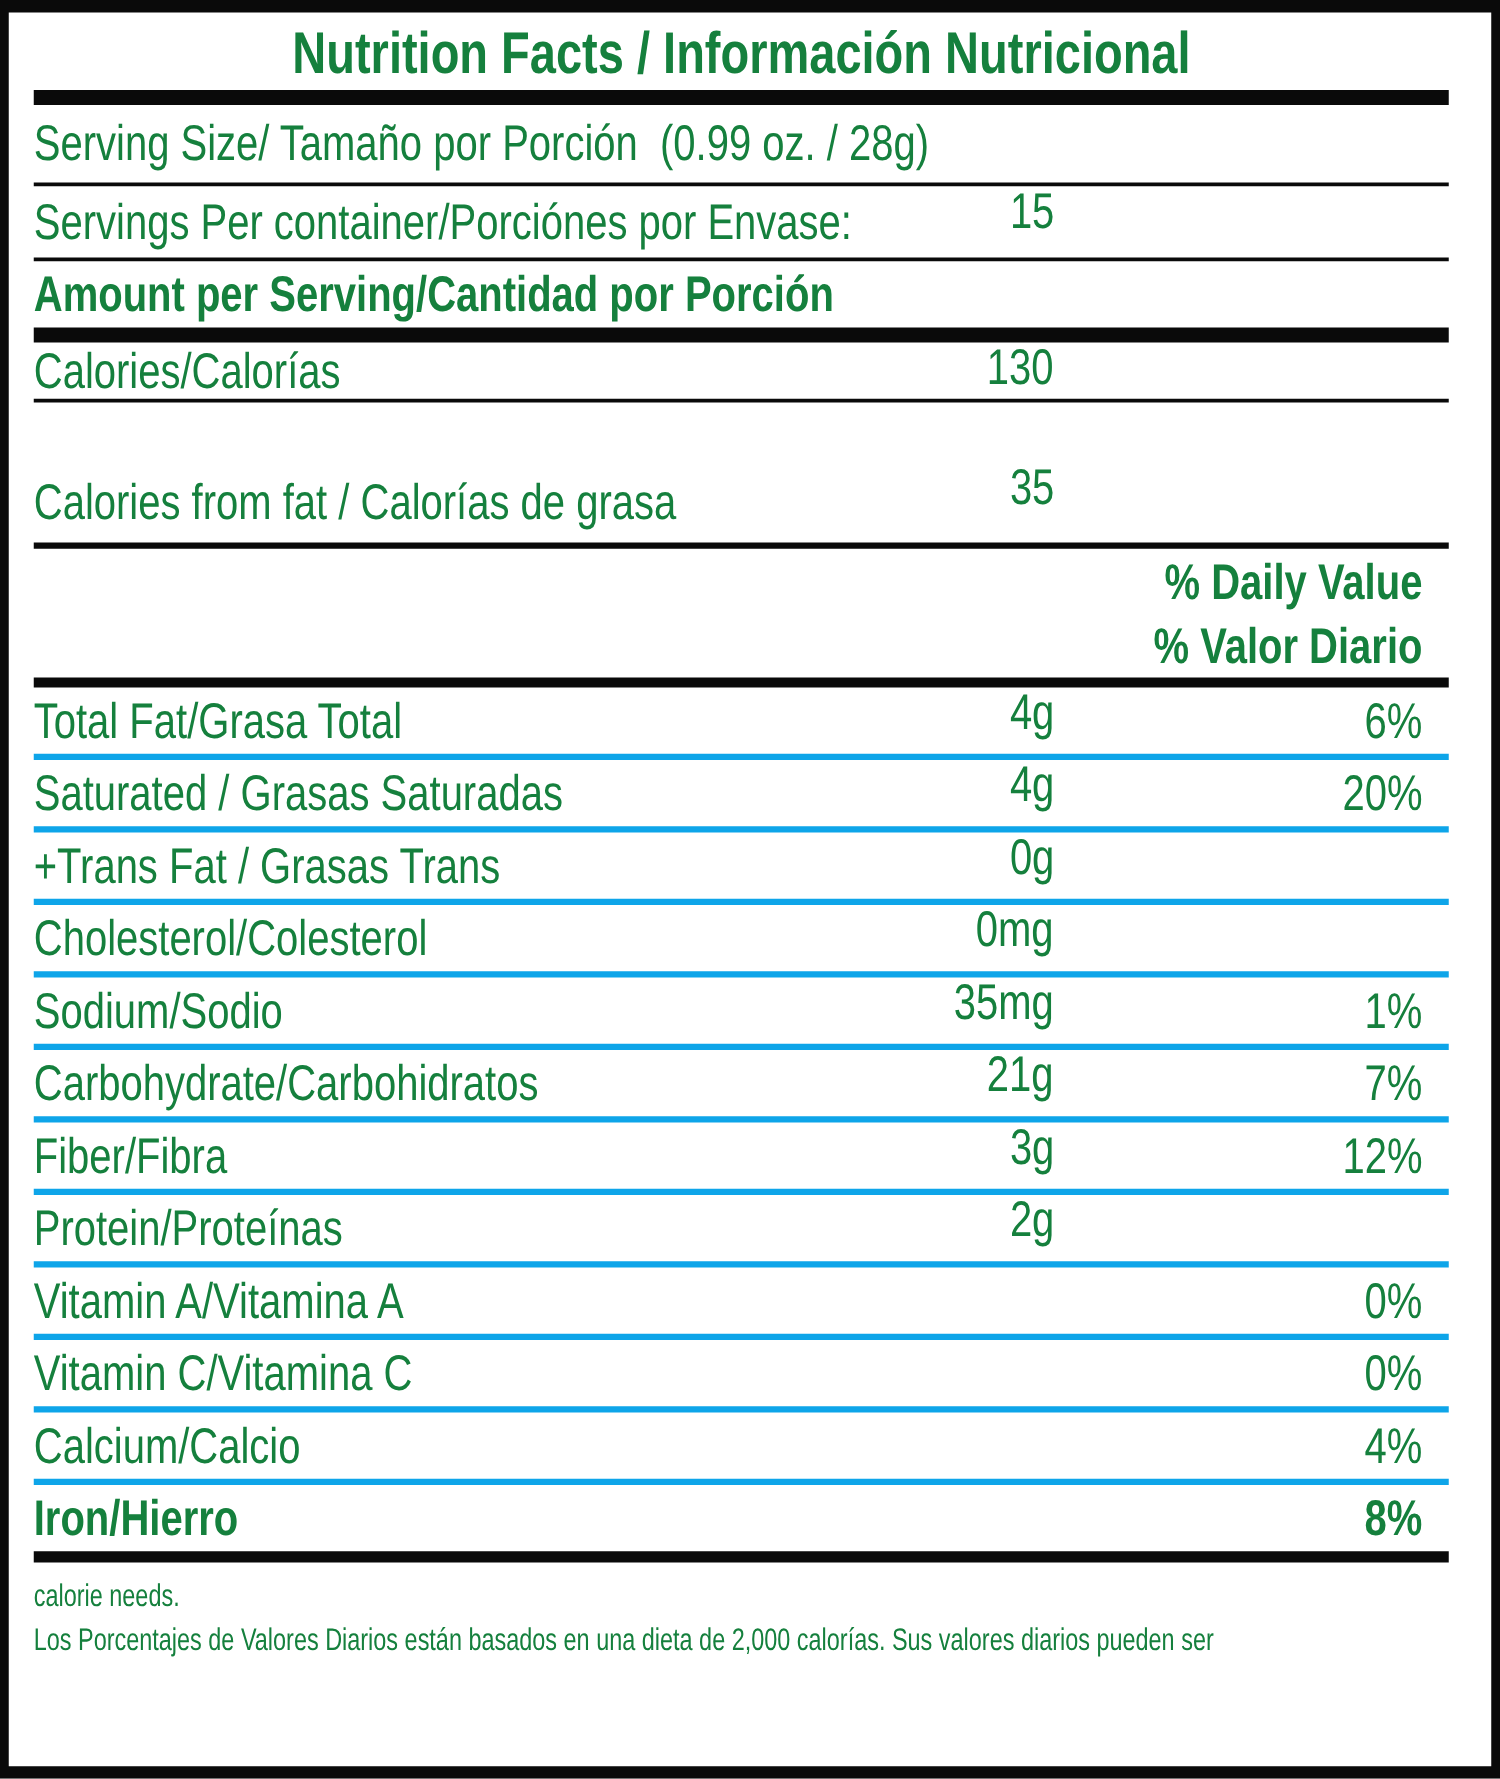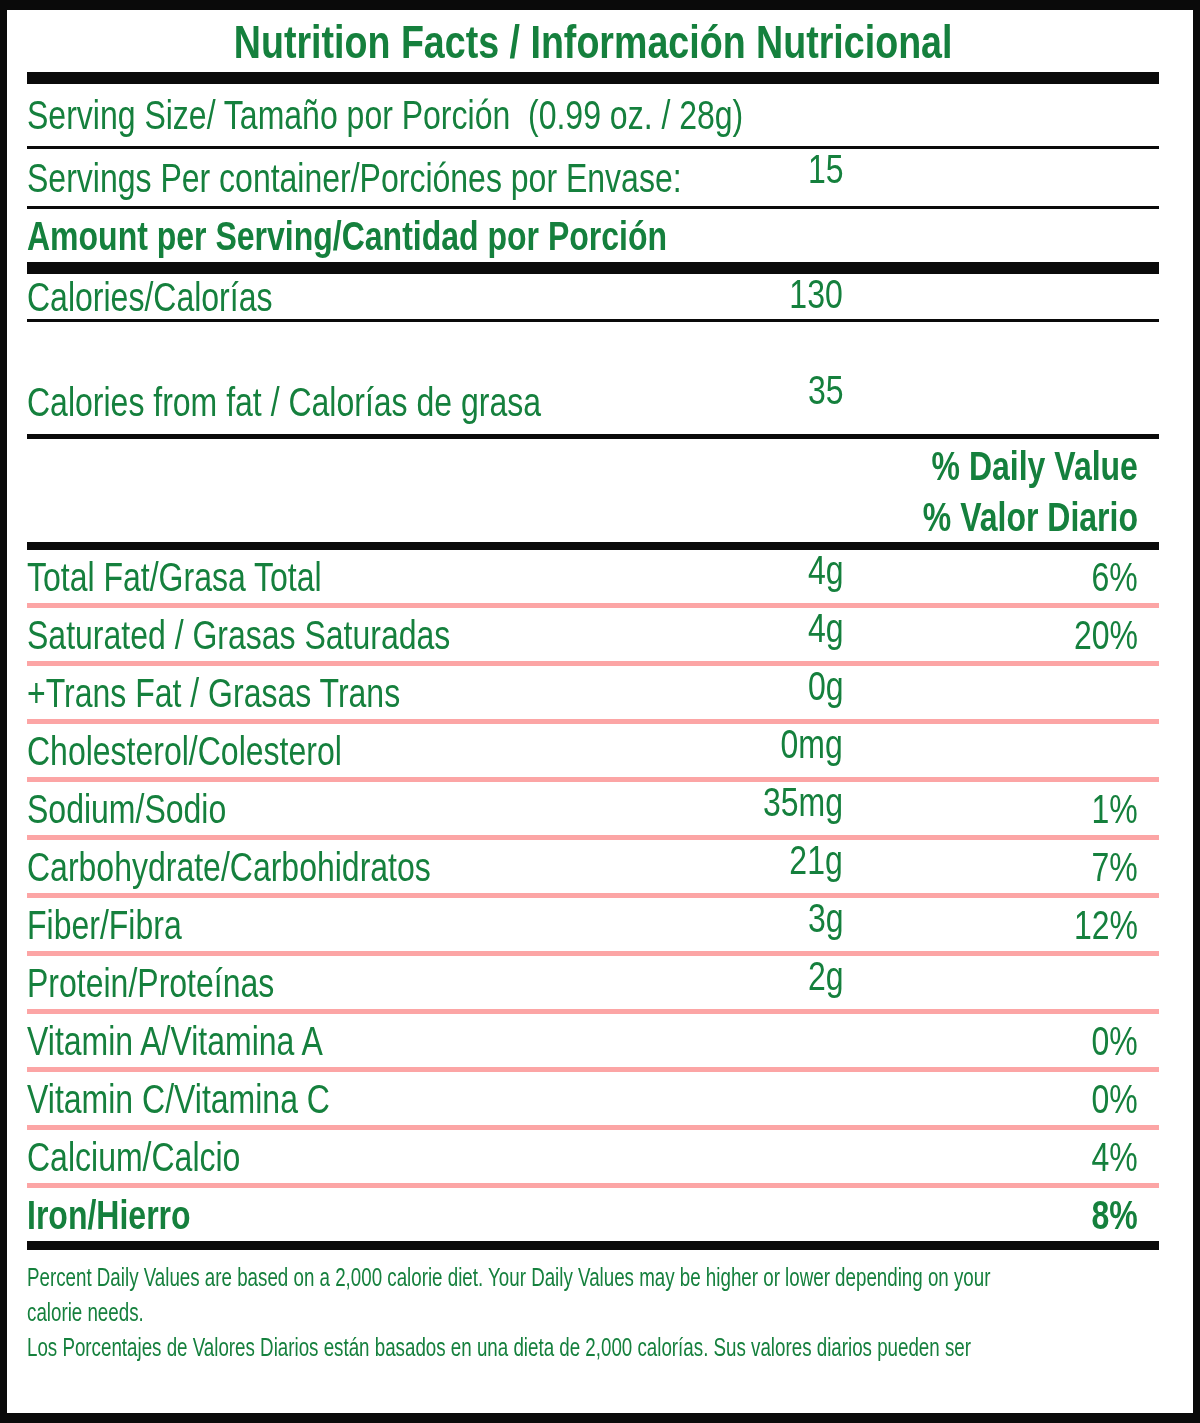--- a/index.html
+++ b/index.html
@@ -27,21 +27,21 @@
   .rule5{height:5px;background:#0a0a0a;}
   .h62{height:62px;text-align:center;}
   .h57{height:57px;}
   .h53{height:53px;}
   .h45{height:45px;}
   .h64{height:64px;margin-top:48px;}
   .dvrow{height:53px;justify-content:flex-end;padding-right:21px;}
   .dvrow2{height:50px;justify-content:flex-end;}
   .cell-amt{position:absolute;right:316px;top:0;bottom:0;display:flex;align-items:flex-start;}
   .cell-pct{position:absolute;right:21px;top:0;bottom:0;display:flex;align-items:center;}
-  .nrow{height:53px;border-bottom:5px solid #fca5a5;}
+  .nrow{height:53px;border-bottom:5px solid #0ea5e9;}
   .nrow:last-child{border-bottom:none;font-weight:bold;}
   .footer{padding-top:10px;}
   .fline{height:35px;}
   .fline .t{font-size:25px;transform:scaleX(0.75);line-height:35px;}
 </style>
 </head>
 <body>
 
 <div class="label">
 
@@ -212,23 +212,20 @@
       <div class="cell-pct">
         <span class="t t-r n-pct">8%</span>
       </div>
     </div>
   </div>
 
   <div class="bar9"></div>
 
   <div class="footer">
     <div class="fline">
-      <span class="t">Percent Daily Values are based on a 2,000 calorie diet. Your Daily Values may be higher or lower depending on your</span>
-    </div>
-    <div class="fline">
       <span class="t">calorie needs.</span>
     </div>
     <div class="fline">
       <span class="t">Los Porcentajes de Valores Diarios están basados en una dieta de 2,000 calorías. Sus valores diarios pueden ser</span>
     </div>
   </div>
 
 </div>
 
 </body></html>

